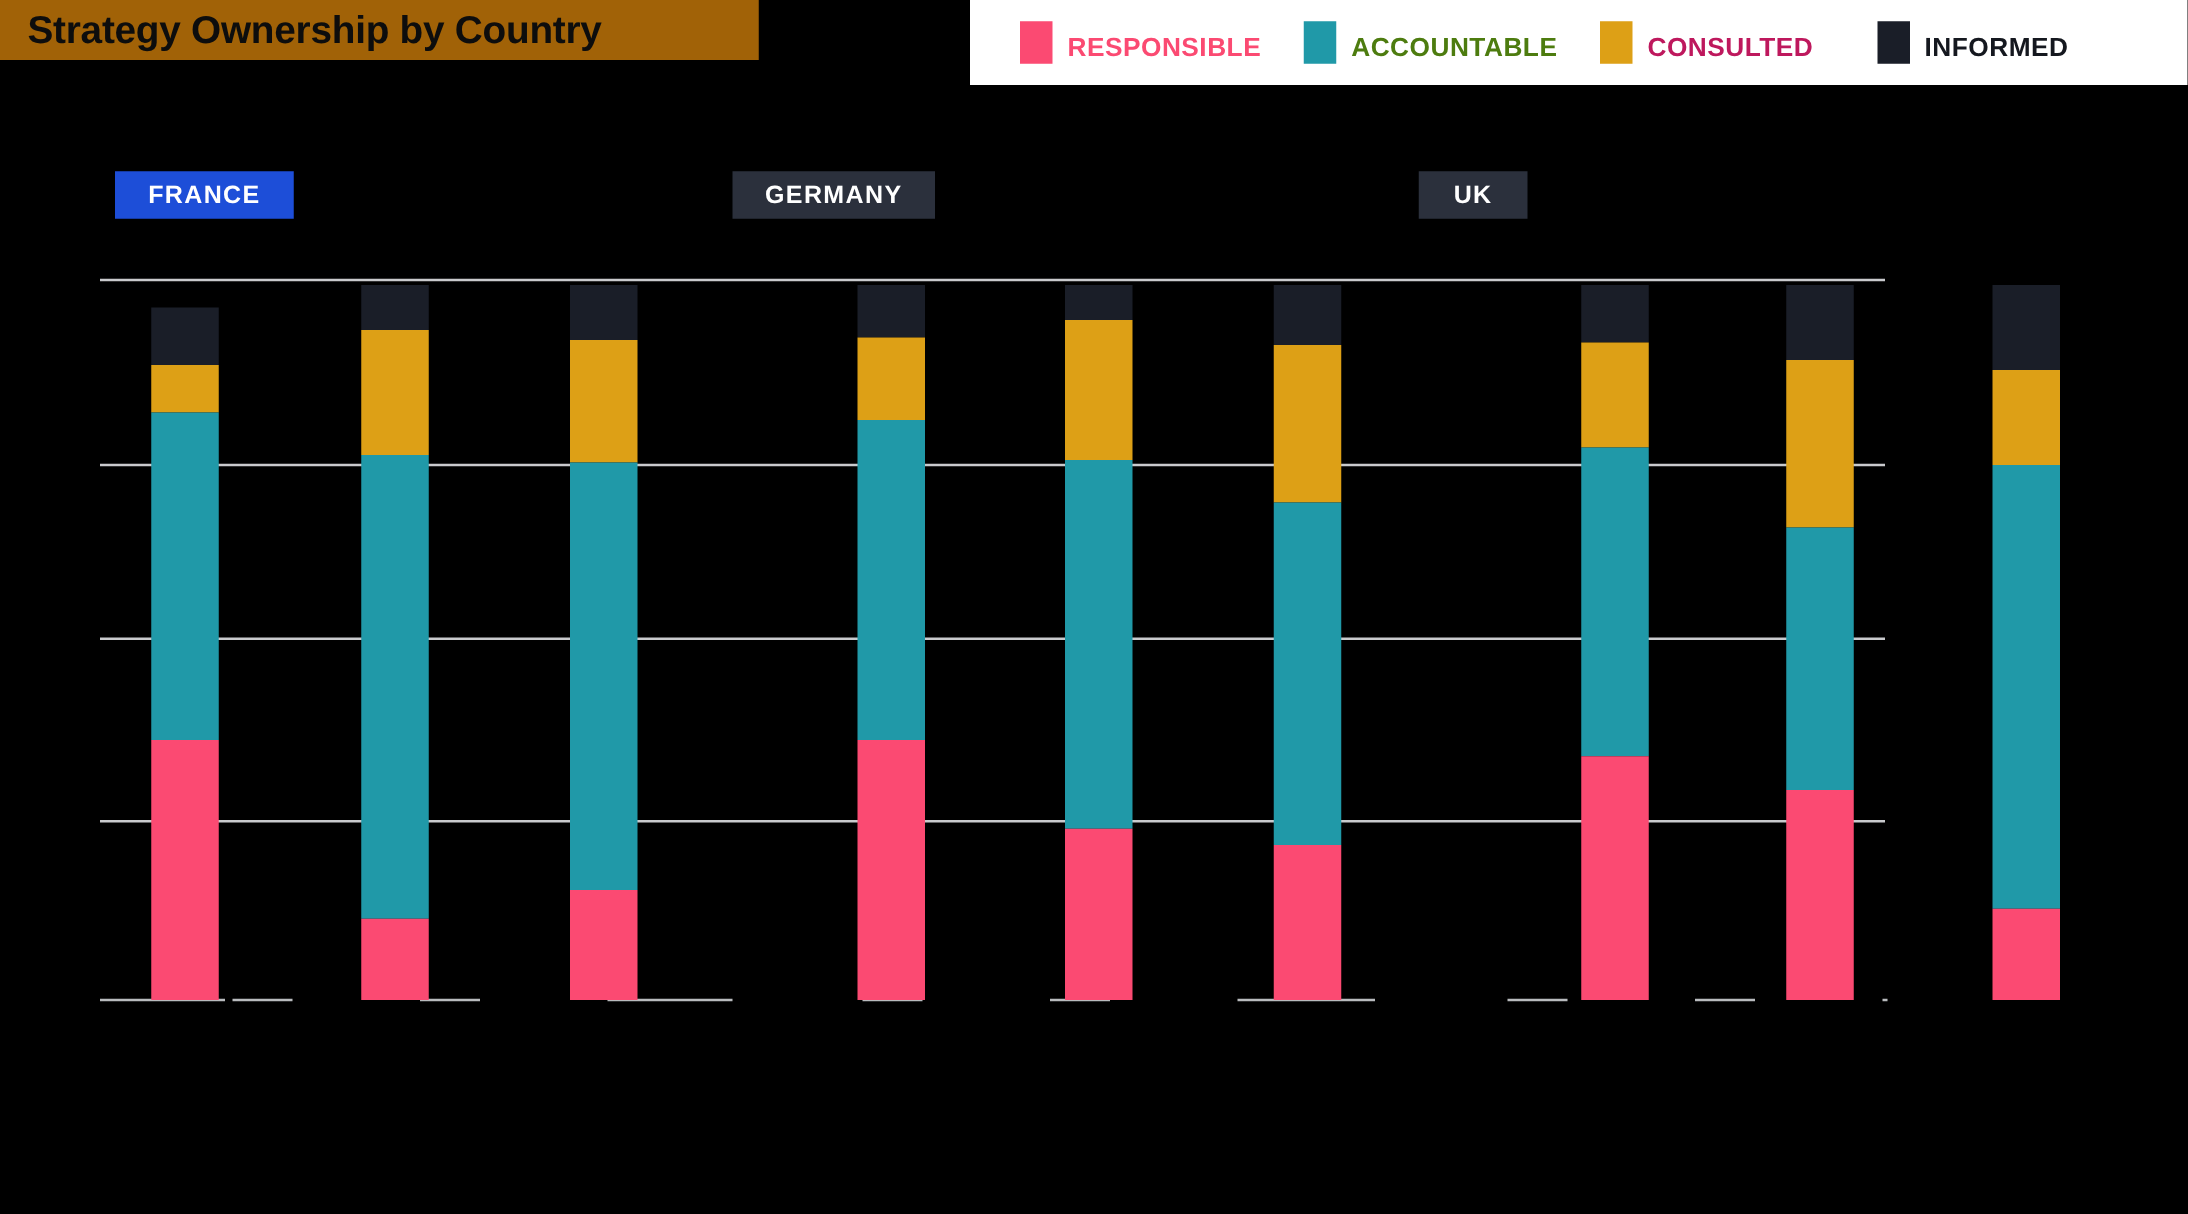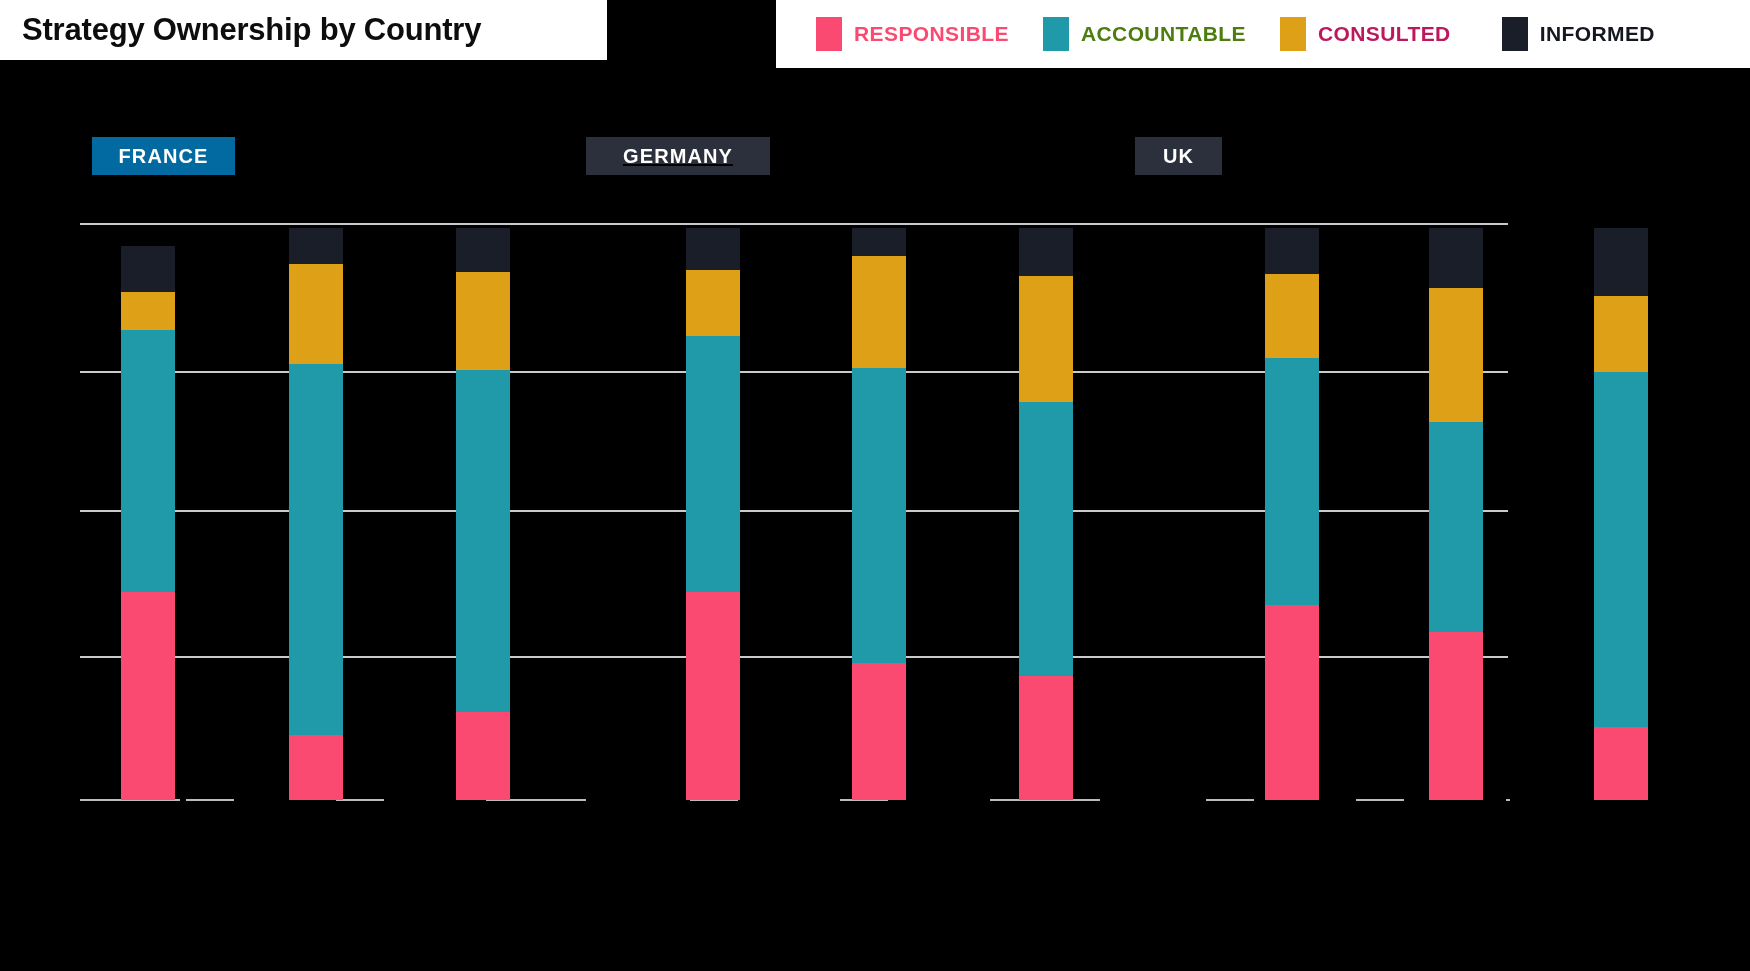--- a/index.html
+++ b/index.html
@@ -9,37 +9,37 @@
     font-family:"Liberation Sans", sans-serif;
     overflow:hidden;
     position:relative;
   }
 
   
   #header{
     position:absolute;left:0;top:0;width:1750px;height:68px;
   }
   #title-plate{
-    position:absolute;left:0;top:0;width:607px;height:60px;
-    background:#ffffff;
+    position:absolute;left:0;top:0;width:607px;height:48px;
+    background:#a16207;
     display:flex;align-items:center;
   }
   #title-text{
     margin-left:22px;
     font-size:31px;font-weight:bold;color:#0d0d0d;
     letter-spacing:-0.2px;
     white-space:nowrap;
   }
   #legend-plate{
     position:absolute;left:776px;top:0;width:974px;height:68px;
     background:#ffffff;
     display:flex;align-items:center;
   }
   .legend-item{
-    display:flex;align-items:center;
+    display:flex;align-items:flex-end;
     margin-right:34px;
   }
   .legend-item:first-child{margin-left:40px;}
   .legend-item:last-child{margin-right:0;margin-left:17px;}
   .legend-swatch{
     width:26px;height:34px;margin-right:12px;flex:none;
   }
   .legend-label{
     font-size:21px;font-weight:bold;letter-spacing:0.4px;
     white-space:nowrap;
@@ -126,24 +126,24 @@
       <div class="tickline" style="left: 336px; top: 799px; width: 48px;"></div>
       <div class="tickline" style="left: 486px; top: 799px; width: 100px;"></div>
       <div class="tickline" style="left: 690px; top: 799px; width: 48px;"></div>
       <div class="tickline" style="left: 840px; top: 799px; width: 48px;"></div>
       <div class="tickline" style="left: 990px; top: 799px; width: 110px;"></div>
       <div class="tickline" style="left: 1206px; top: 799px; width: 48px;"></div>
       <div class="tickline" style="left: 1356px; top: 799px; width: 48px;"></div>
       <div class="tickline" style="left: 1506px; top: 799px; width: 4px;"></div>
     </div>
   <div id="badge-layer">
-      <div class="group-badge" style="left: 92px; top: 137px; width: 143px; background: #0369a1; text-align: right;">
+      <div class="group-badge" style="left: 92px; top: 137px; width: 143px; background: #1d4ed8; text-align: right;">
         <span>FRANCE</span>
       </div>
-      <div class="group-badge" style="left: 586px; top: 137px; width: 184px; background: rgb(43, 48, 60); text-decoration: underline;">
+      <div class="group-badge" style="left: 586px; top: 137px; width: 162px; background: rgb(43, 48, 60);">
         <span>GERMANY</span>
       </div>
       <div class="group-badge" style="left: 1135px; top: 137px; width: 87px; background: rgb(43, 48, 60);">
         <span>UK</span>
       </div>
     </div>
   <div id="bars-layer">
       <div class="bar" style="left: 121px; top: 246px; height: 554px;">
         <div class="seg" style="top: 0px; height: 46px; background: rgb(26, 30, 40);"></div>
         <div class="seg" style="top: 46px; height: 38px; background: rgb(221, 160, 22);"></div>

